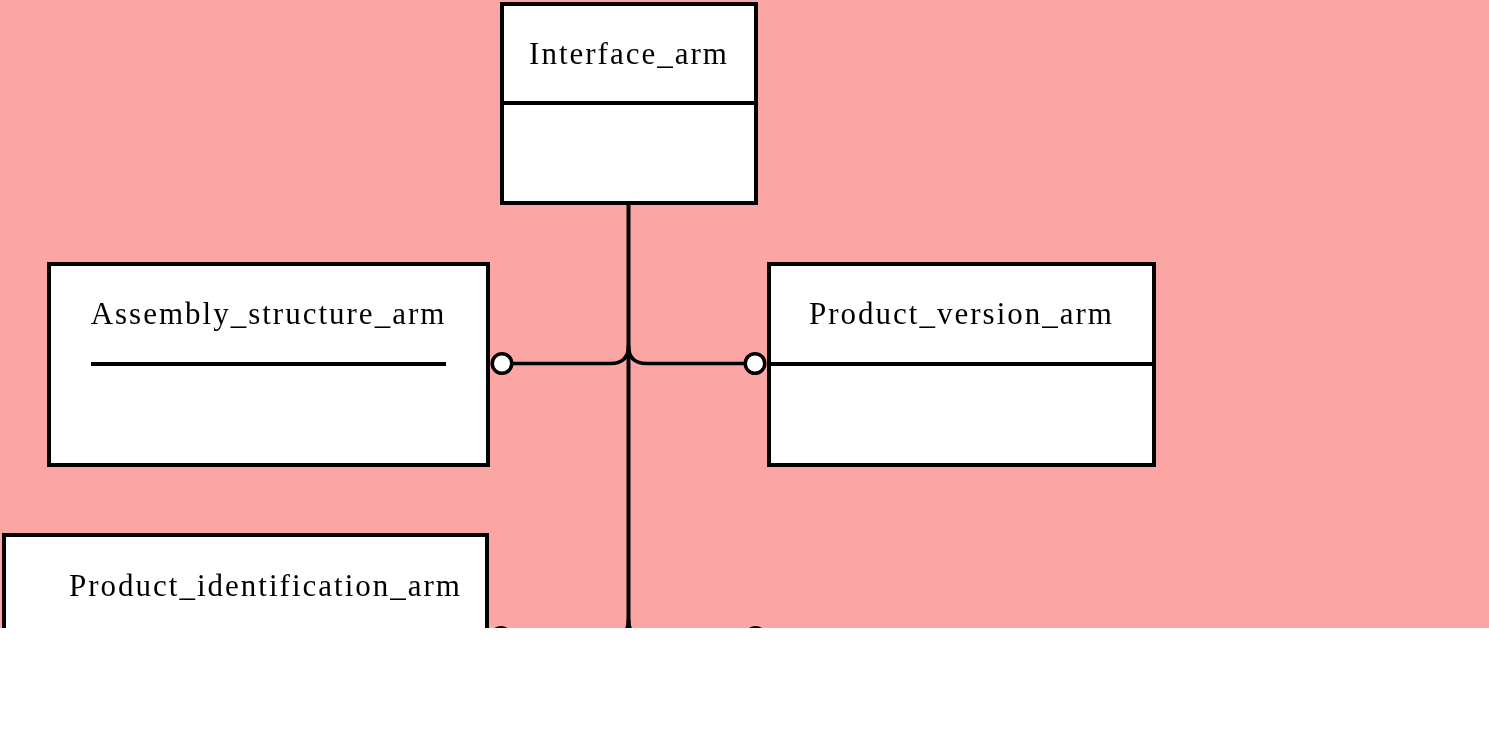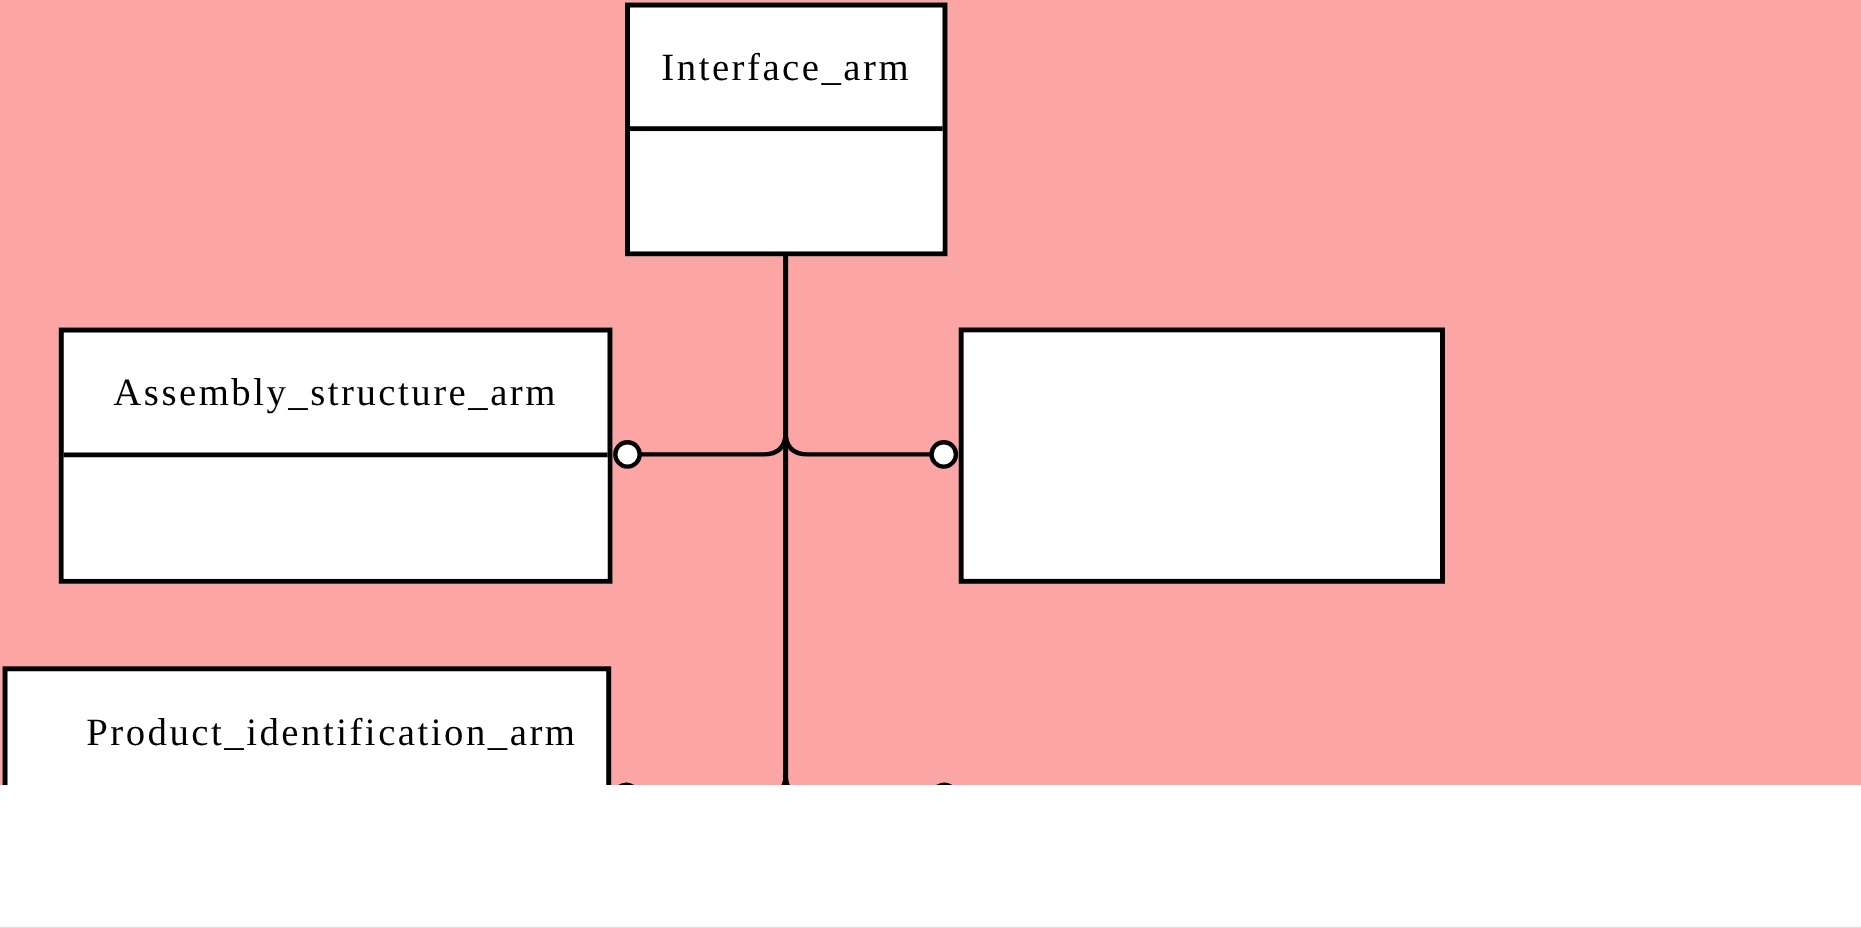--- a/index.html
+++ b/index.html
@@ -36,21 +36,21 @@
   }
   .node .attrs {
     flex: 1;
     background: #ffffff;
   }
 
   
   #node-interface   { left: 500px; top: 2px;   width: 258px; height: 203px; }
   #node-interface .title { height: 99px; }
 
-  #node-assembly    { left: 47px;  top: 262px; width: 443px; height: 205px; }
+  #node-assembly    { left: 47px;  top: 262px; width: 443px; height: 205px; align-items: center; }
   #node-assembly .title { height: 100px; }
 
   #node-version     { left: 767px; top: 262px; width: 389px; height: 205px; }
   #node-version .title { height: 100px; }
 
   #node-identification { left: 2px; top: 533px; width: 487px; height: 207px; padding-left: 40px; }
   #node-identification .title { height: 102px; }
 
   #node-view-rel    { left: 767px; top: 533px; width: 717px; height: 207px; }
   #node-view-rel .title { height: 102px; }
@@ -73,20 +73,21 @@
     <div class="title">Interface_arm</div>
     <div class="attrs"></div>
   </div>
 
   <div class="node" id="node-assembly">
     <div class="title">Assembly_structure_arm</div>
     <div class="attrs"></div>
   </div>
 
   <div class="node" id="node-version">
+    <div class="title">Product_version_arm</div>
     <div class="attrs"></div>
   </div>
 
   <div class="node" id="node-identification">
     <div class="title">Product_identification_arm</div>
     <div class="attrs"></div>
   </div>
 
 
   <svg class="connector-svg" viewBox="0 0 1489 742">

